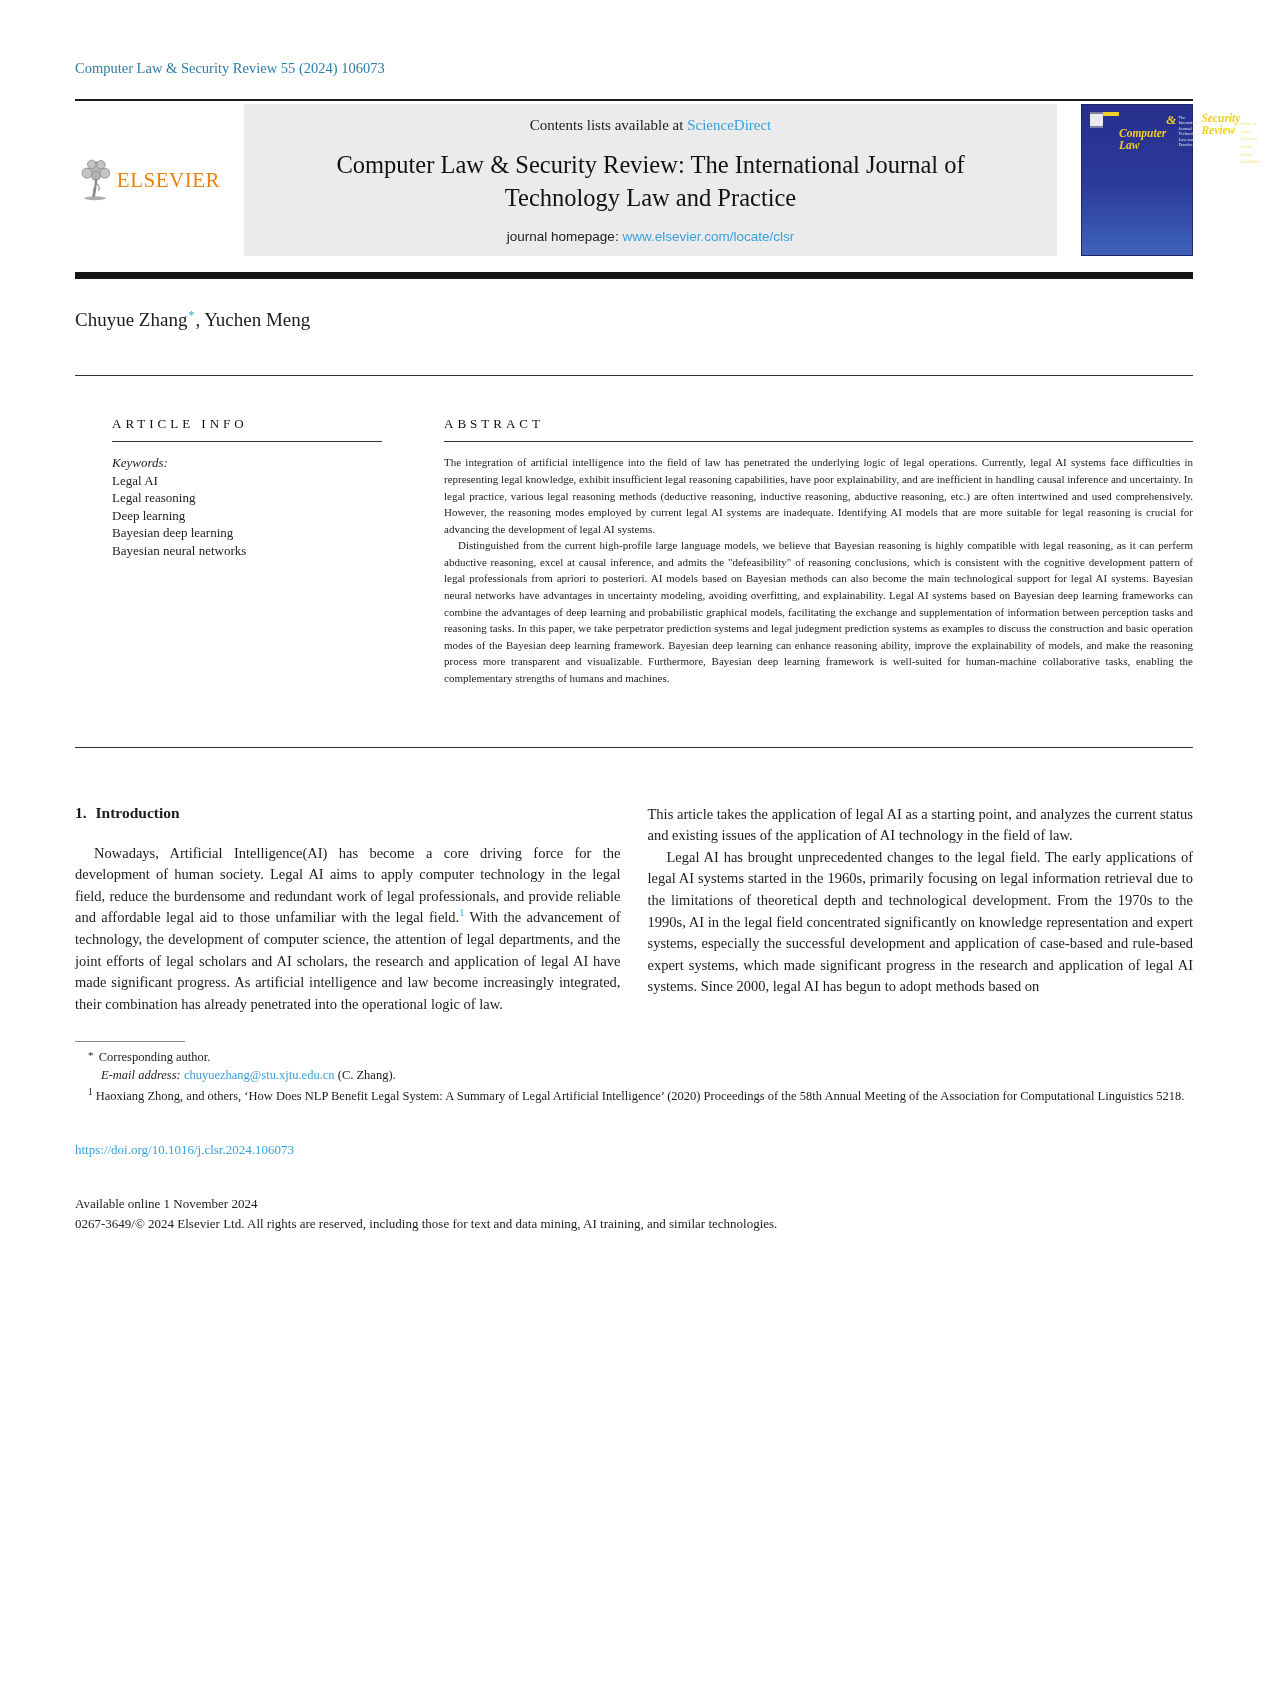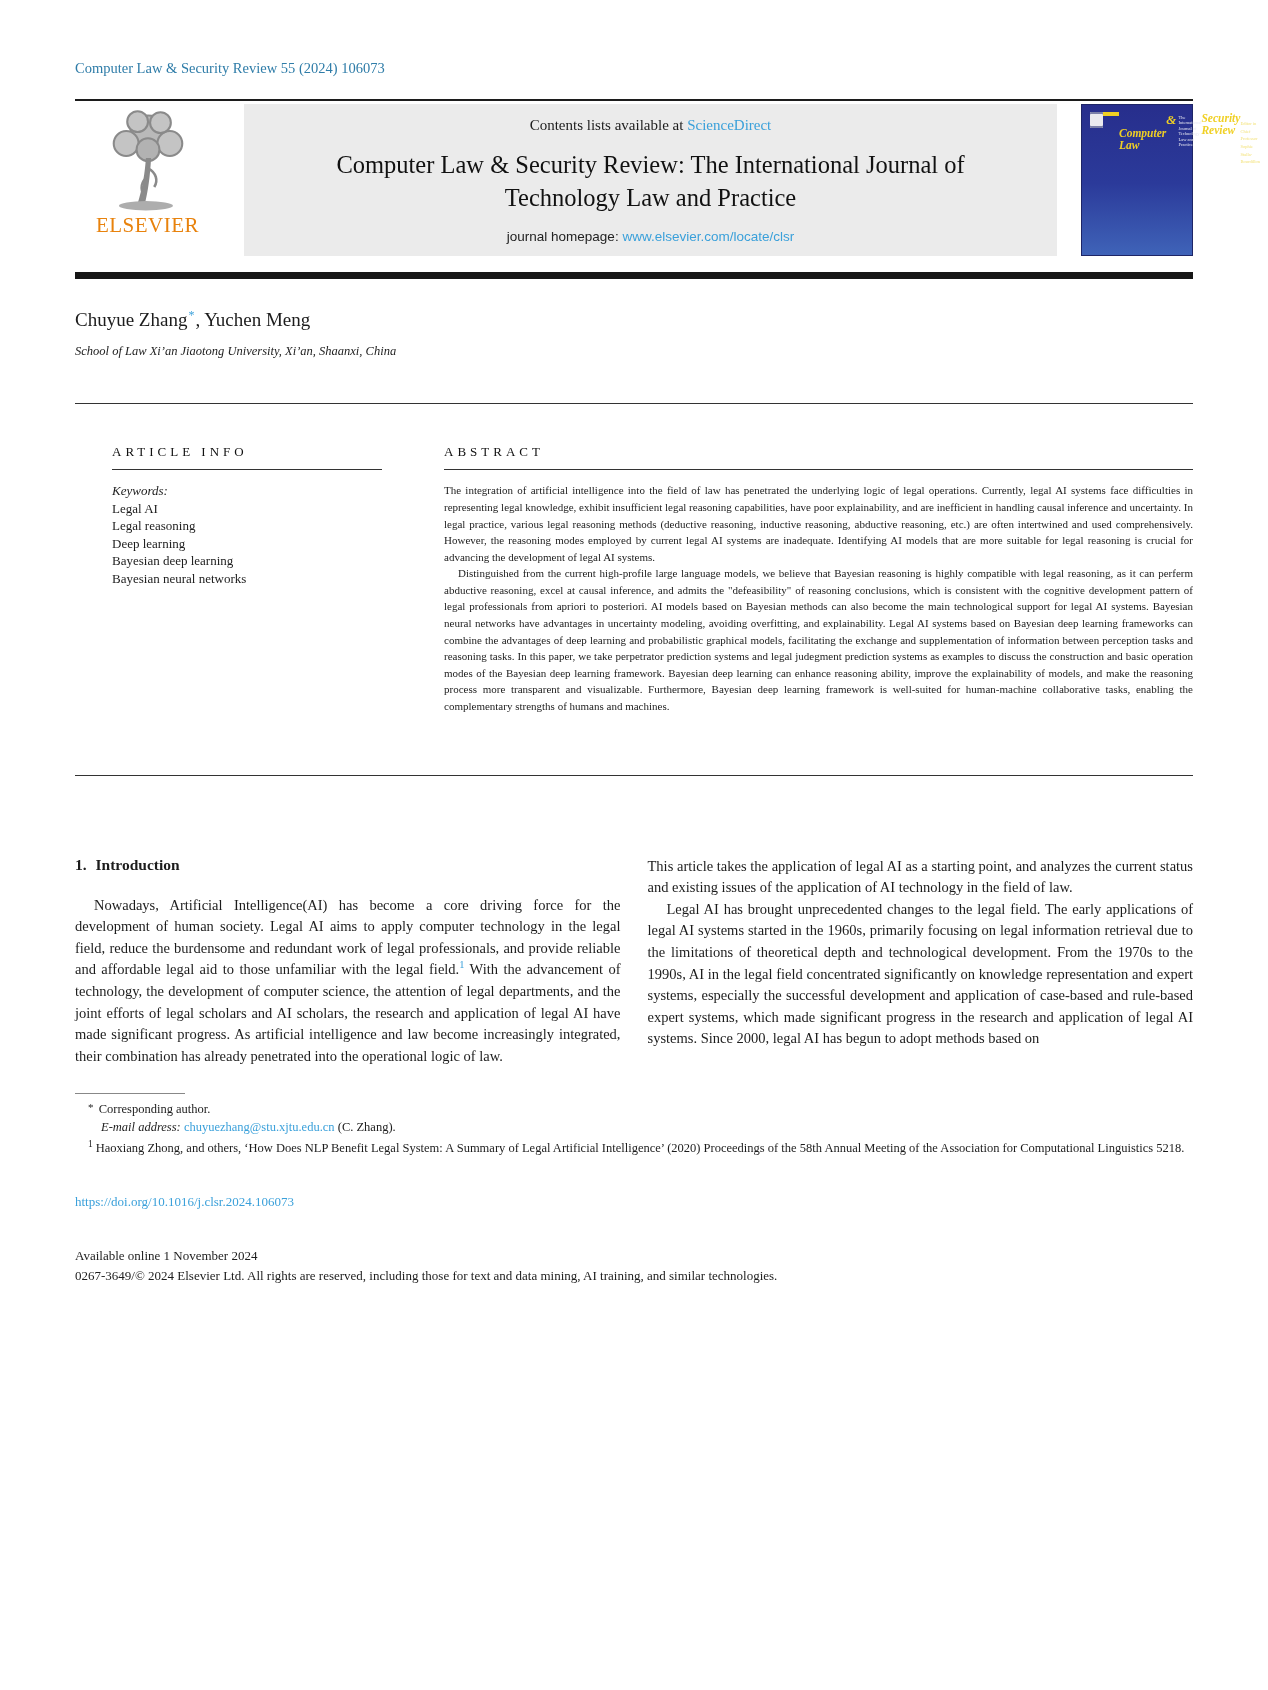--- a/index.html
+++ b/index.html
@@ -11,21 +11,21 @@
   }
   a { text-decoration:none; }
   .link { color:#3aa0da; }
 
   
   .journal-ref { text-align:left; padding-top:60px; font-size:14.5px; color:#2e7ca8; }
   .top-rule { border:none; border-top:2px solid #1c1c1c; margin:22px 0 0; }
 
   .header-grid { display:grid; grid-template-columns:145px 1fr 112px; column-gap:24px; margin-top:3px; height:152px; }
 
-  .elsevier-logo { display:flex; flex-direction:column; align-items:center; justify-content:flex-start; padding-bottom:2px; }
+  .elsevier-logo { display:flex; flex-direction:row; align-items:center; justify-content:center; padding-bottom:2px; }
   .elsevier-wordmark { color:#e8820c; font-size:21px; letter-spacing:0.5px; line-height:1; margin-top:3px; }
 
   .header-box { background:#ebebeb; text-align:center; padding:13px 10px 12px; display:flex; flex-direction:column; justify-content:space-between; }
   .contents-line { font-size:15px; color:#1c1c1c; }
   .journal-title { font-size:24.5px; line-height:1.32; max-width:640px; margin:4px auto; color:#111; }
   .homepage-line { font-family:"Liberation Sans", sans-serif; font-size:13.5px; color:#222; }
 
   .cover {
     background:linear-gradient(180deg,#272e8c 0%, #2b3a9a 52%, #3f63b8 100%);
     border:1px solid #1e2566; box-sizing:border-box;
@@ -55,21 +55,21 @@
   .info-grid { display:grid; grid-template-columns:270px 1fr; column-gap:62px; padding-top:40px;margin-left:37px; }
   .sec-label { font-size:13px; letter-spacing:4px; color:#111; }
   .label-rule { border:none; border-top:1px solid #333; margin:9px 0 12px; }
   .keywords-label { font-style:italic; font-size:13px; line-height:17.5px; }
   .keyword { font-size:13px; line-height:17.5px; }
   .abstract-text p { font-size:11px; line-height:16.6px; text-align:justify; margin:0; hyphens:auto; }
   .abstract-text p.indent { text-indent:14px; }
 
   
   .body-rule { border:none; border-top:1px solid #333; margin:60px 0 0; }
-  .body-grid { display:grid; grid-template-columns:1fr 1fr; column-gap:27px; margin-top:80px; }
+  .body-grid { display:grid; grid-template-columns:1fr 1fr; column-gap:27px; margin-top:56px; }
   .intro-heading { font-size:15.5px; font-weight:700; margin:0 0 21px; word-spacing:5px; }
   .body-grid p { font-size:14.5px; line-height:21.6px; text-align:justify; margin:0; hyphens:auto; }
   .body-grid p.ind { text-indent:19px; }
   .fnref { color:#3aa0da; font-size:10.5px; vertical-align:super; line-height:0; }
 
   
   .footnotes { margin-top:26px; font-size:12.5px; line-height:17.5px; color:#1c1c1c; }
   .fn-rule { border:none; border-top:1px solid #888; width:110px; margin:0 0 5px; }
   .fn-corr { padding-left:13px; }
   .fn-corr .marker { font-size:11px; vertical-align:2px; padding-right:2px; }
@@ -132,21 +132,20 @@
         <div>Professor Sophie Stalla-Bourdillon</div>
       </div>
     </div>
   </div>
 
   <div class="black-bar"></div>
 
   <div class="authors">
     <span>Chuyue Zhang</span><a href="#" class="author-marker">*</a><span>, </span><span>Yuchen Meng</span>
   </div>
-  <div class="affiliation">School of Law Xi’an Jiaotong University, Xi’an, Shaanxi, China</div>
 
   <hr class="mid-rule">
 
   <div class="info-grid">
     <div>
       <div class="sec-label">ARTICLE INFO</div>
       <hr class="label-rule">
       <div class="keywords-label">Keywords:</div>
       <div class="keyword">Legal AI</div>
       <div class="keyword">Legal reasoning</div>

